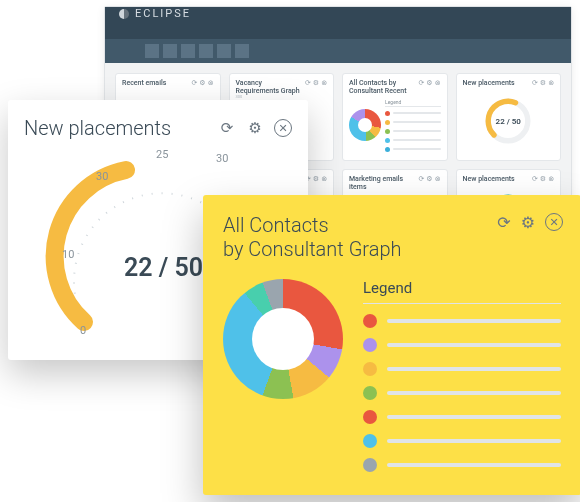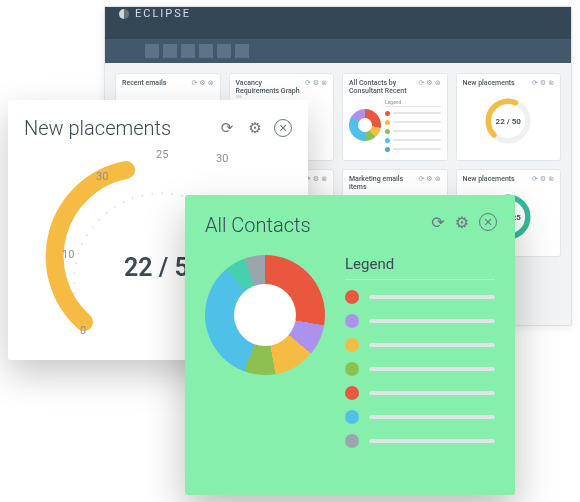--- a/index.html
+++ b/index.html
@@ -41,21 +41,21 @@
 .card-head{display:flex;align-items:center;justify-content:space-between}
 .card-title{font-size:20px;font-weight:300;color:#3a4a56}
 .card-ctrls{display:flex;gap:10px}
 .card-ctrls .ico{width:18px;height:18px;display:flex;align-items:center;justify-content:center;color:#6b7680;font-size:15px}
 .card-ctrls .ico.close{border:1.5px solid #6b7680;border-radius:50%;font-size:11px}
 .gauge-area{position:relative;margin-top:8px;height:200px}
 .gauge-area svg{position:absolute;left:0;top:0}
 .gauge-val{position:absolute;left:100px;top:105px;font-size:25px;font-weight:600;color:#3a4a56}
 .tick-label{position:absolute;font-size:11px;color:#8a949c}
 
-.card-contacts{position:absolute;left:185px;top:195px;width:330px;height:300px;background:#86efac;border-radius:3px;box-shadow:0 18px 40px rgba(0,0,0,.26);padding:18px 20px}
+.card-contacts{position:absolute;left:203px;top:195px;width:378px;height:300px;background:#fde047;border-radius:3px;box-shadow:0 18px 40px rgba(0,0,0,.26);padding:18px 20px}
 .contacts-title{font-size:20px;font-weight:300;line-height:1.2;color:#3a4a56}
 .contacts-ctrls{position:absolute;right:18px;top:18px;display:flex;gap:10px}
 .contacts-body{display:flex;gap:20px;margin-top:18px}
 .donut-big{width:120px;height:120px;border-radius:50%;display:flex;align-items:center;justify-content:center}
 .donut-big::after{content:"";width:62px;height:62px;background:#fff;border-radius:50%}
 .legend-col{flex:1}
 .legend-title{font-size:15px;color:#3a4a56;font-weight:400;border-bottom:1px solid #dfe3e7;padding-bottom:6px;margin-bottom:10px}
 .legend-row{display:flex;align-items:center;gap:10px;margin-bottom:10px}
 .legend-dot{width:14px;height:14px;border-radius:50%}
 .legend-bar{flex:1;height:4px;background:#e0e4e7;border-radius:2px}
@@ -284,21 +284,21 @@
       <span class="tick-label" style="left:132px;top:0px">25</span>
       <span class="tick-label" style="left:192px;top:4px">30</span>
       <span class="tick-label" style="left:232px;top:100px">40</span>
       <span class="tick-label" style="left:206px;top:176px">50</span>
       <div class="gauge-val">22 / 50</div>
     </div>
   </div>
 
   <div class="card-contacts">
     <div class="contacts-title">
-      <span>All Contacts</span><br>
+      <span>All Contacts</span><br><span>by Consultant Graph</span>
     </div>
     <div class="contacts-ctrls">
       <span class="ico" style="font-size:16px;color:#6b7680">⟳</span>
       <span class="ico" style="font-size:16px;color:#6b7680">⚙</span>
       <span class="ico close" style="width:18px;height:18px;border:1.5px solid #6b7680;border-radius:50%;display:flex;align-items:center;justify-content:center;font-size:11px;color:#6b7680">✕</span>
     </div>
     <div class="contacts-body">
       <div class="donut-big" style="background:conic-gradient(#e9573f 0 100deg,#ac92ec 100deg 130deg,#f6bb42 130deg 170deg,#8cc152 170deg 200deg,#4fc1e9 200deg 320deg,#48cfad 320deg 340deg,#9aa5ae 340deg 360deg)"></div>
       <div class="legend-col">
         <div class="legend-title">Legend</div>

